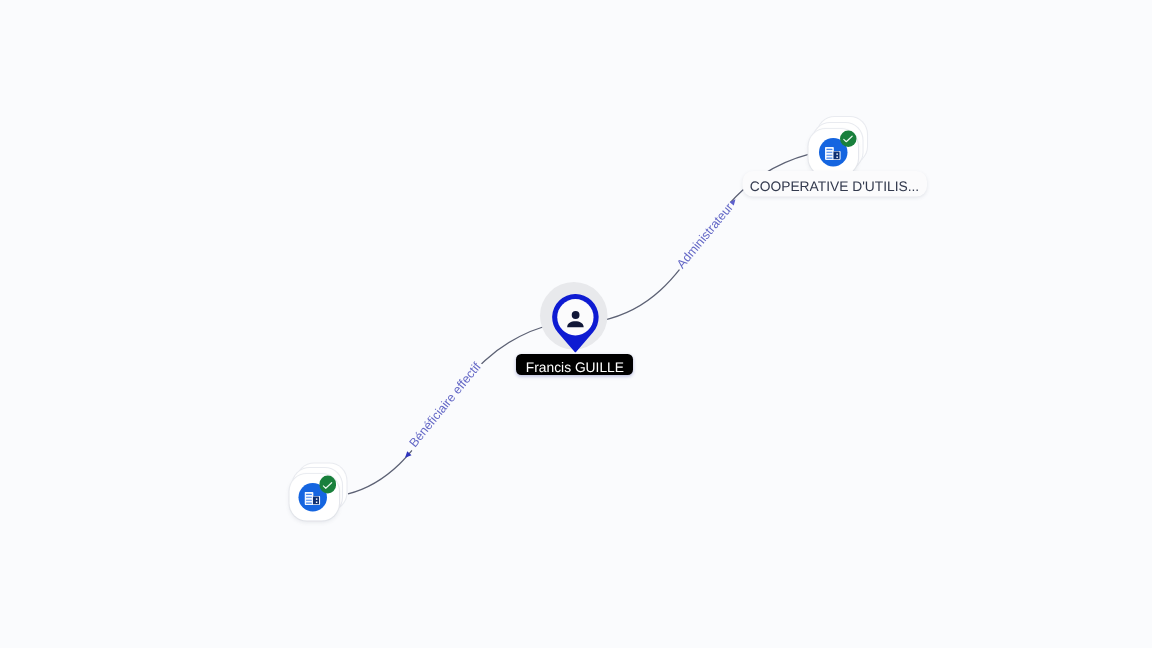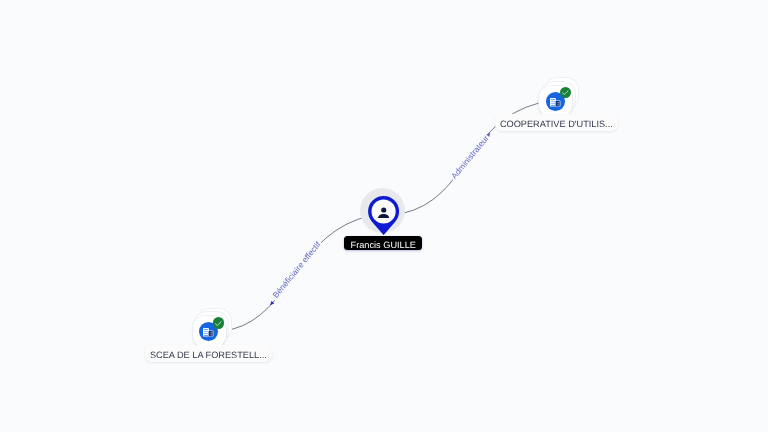--- a/index.html
+++ b/index.html
@@ -69,21 +69,20 @@
         <rect x="7.6" y="4.25" width="1.0" height="1.0" fill="#f2f7ff"></rect>
         <rect x="7.6" y="6.35" width="1.0" height="1.0" fill="#f2f7ff"></rect>
       </svg>
     </div>
     <div class="co-badge">
       <svg width="6.6" height="5.2" viewBox="0 0 26 20">
         <path fill="none" stroke="#e8f6ec" stroke-width="3.1" stroke-linecap="round" stroke-linejoin="round" d="M2 11.2 L8.6 17.6 L24 3"></path>
       </svg>
     </div>
   </div>
-  <div class="chip" style="left:144.6px;top:345.2px;">SCEA DE LA FORESTELL...</div>
 
   <div class="co-wrap" style="left:539.4px;top:78.3px;">
     <div class="co-card c3"></div>
     <div class="co-card c2"></div>
     <div class="co-card c1"></div>
     <div class="co-circle">
       <svg width="10.4" height="8.6" viewBox="0 0 10.4 8.6">
         <path fill="#f2f7ff" d="M0.55 0 H5.35 A0.55 0.55 0 0 1 5.9 0.55 V2.6 H9.85 A0.55 0.55 0 0 1 10.4 3.15 V8.05 A0.55 0.55 0 0 1 9.85 8.6 H0.55 A0.55 0.55 0 0 1 0 8.05 V0.55 A0.55 0.55 0 0 1 0.55 0 Z"></path>
         <rect x="0.9" y="1.25" width="4.1" height="0.72" rx="0.3" fill="#4685ea"></rect>
         <rect x="0.9" y="3.15" width="4.1" height="0.72" rx="0.3" fill="#4685ea"></rect>

